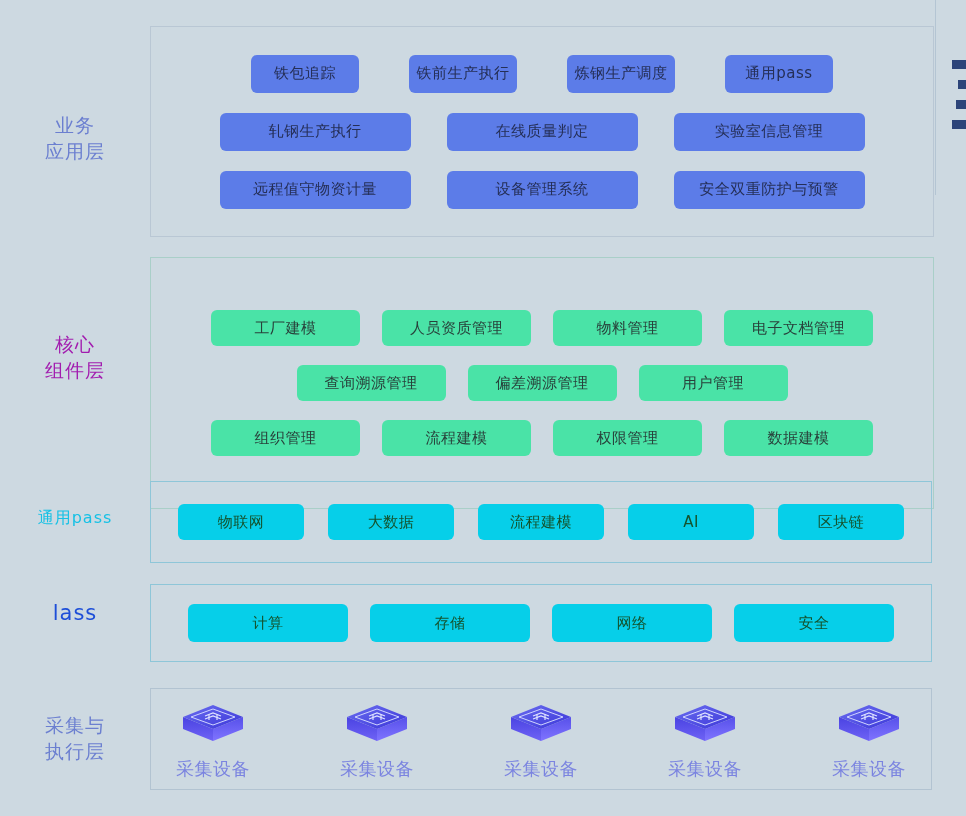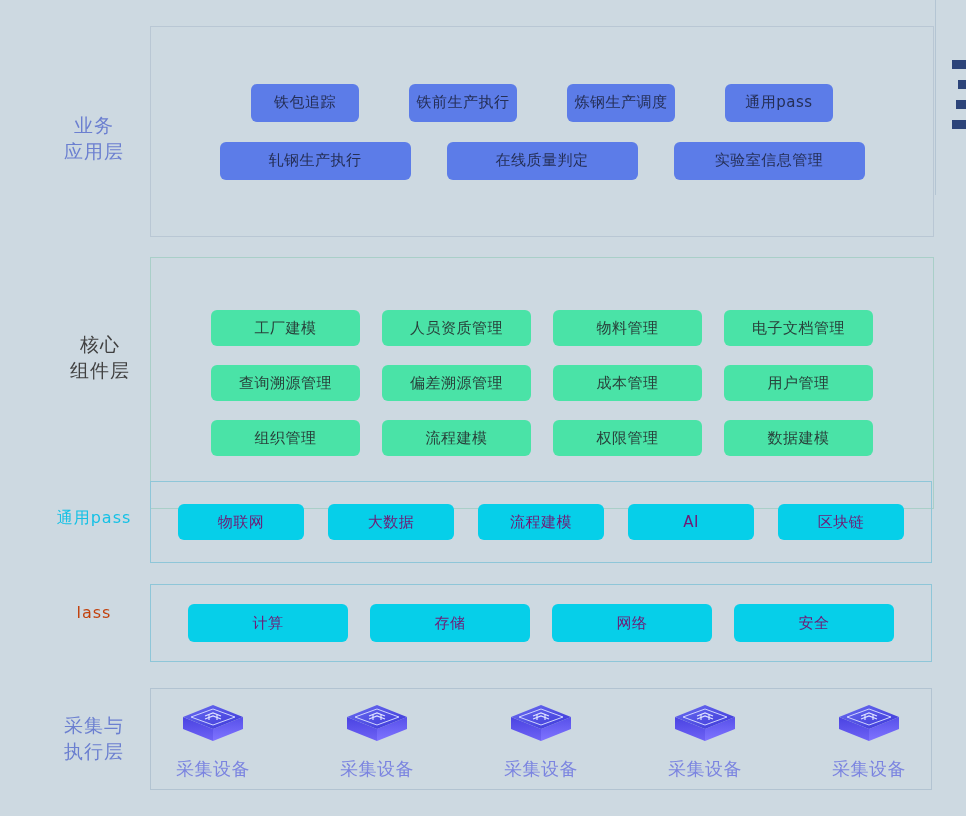--- a/index.html
+++ b/index.html
@@ -17,21 +17,20 @@
   .layer-label {
     position: absolute;
     left: 0;
     width: 150px;
     text-align: center;
     font-size: 19px;
     line-height: 26px;
     letter-spacing: 1px;
     white-space: pre-line;
     font-weight: 400;
-    padding-left: 19px;
   }
   .panel {
     position: absolute;
     box-sizing: border-box;
     background: transparent;
     border: 1px solid rgba(120,150,175,.45);
   }
   .panel-inner {
     position: absolute;
     left: 0; right: 0; top: 0; bottom: 0;
@@ -53,46 +52,46 @@
     justify-content: center;
     border-radius: 6px;
     font-size: 15px;
     letter-spacing: .5px;
     color: #2b3358;
     white-space: nowrap;
     user-select: none;
   }
   .chip.blue  { background: #5c7ce8; color:#252f57; }
   .chip.green { background: #4ae3a7; color:#28413b; }
-  .chip.cyan  { background: #06cfe9; color:#701a75; }
+  .chip.cyan  { background: #06cfe9; color:#14532d; }
 
   
   #panel-biz { left:150px; top:26px; width:784px; height:211px; border-color:#b9c7d4; }
   #label-biz { top:112px; color:#6b7fd0; }
   #panel-biz .row { margin-bottom: 20px; align-items: flex-end; }
   #panel-biz .row:last-child { margin-bottom: 0; }
   #panel-biz .row.r1 .chip { width:108px; height:38px; margin:0 25px; }
   #panel-biz .row.r2 .chip,
   #panel-biz .row.r3 .chip { width:191px; height:38px; margin:0 18px; }
 
   
   #panel-core { left:150px; top:257px; width:784px; height:252px; border-color:#a9cfc8; }
-  #label-core { top:331px; color:#404040;margin-left:6px; }
+  #label-core { top:331px; color:#a21caf; }
   #panel-core .row { margin-bottom: 19px; }
   #panel-core .row:last-child { margin-bottom: 0; }
   #panel-core .chip { width:149px; height:36px; margin:0 11px; }
 
   
   #panel-pass { left:150px; top:481px; width:782px; height:82px; border-color:#8ec6d8; }
   #label-pass { top:505px; color:#16c1e5; font-size:16px; }
   #panel-pass .chip { width:126px; height:36px; margin:0 12px; }
 
   
   #panel-iaas { left:150px; top:584px; width:782px; height:78px; border-color:#8ec6d8; }
-  #label-iaas { top:600px; color:#c2410c; font-size:16px; }
+  #label-iaas { top:600px; color:#1d4ed8; font-size:21px; }
   #panel-iaas .chip { width:160px; height:38px; margin:0 11px;text-align:center; }
 
   
   #panel-dev { left:150px; top:688px; width:782px; height:102px; border-color:#b2c3d1; }
   #label-dev { top:712px; color:#6b7fd0; }
   #panel-dev .row { gap: 48px; }
   .device {
     width: 116px;
     display: flex;
     flex-direction: column;
@@ -147,38 +146,42 @@
       <div class="chip blue">铁包追踪</div>
       <div class="chip blue">铁前生产执行</div>
       <div class="chip blue">炼钢生产调度</div>
       <div class="chip blue">通用pass</div>
     </div>
     <div class="row r2">
       <div class="chip blue">轧钢生产执行</div>
       <div class="chip blue">在线质量判定</div>
       <div class="chip blue">实验室信息管理</div>
     </div>
+    <div class="row r3">
+      <div class="chip blue">远程值守物资计量</div>
+      <div class="chip blue">设备管理系统</div>
+      <div class="chip blue">安全双重防护与预警</div>
+    </div>
   </div>
 </div>
 
 <div class="layer-label" id="label-core">核心
 组件层</div>
 
 <div class="panel" id="panel-core">
   <div class="panel-inner">
     <div class="row">
       <div class="chip green">工厂建模</div>
       <div class="chip green">人员资质管理</div>
       <div class="chip green">物料管理</div>
       <div class="chip green">电子文档管理</div>
     </div>
     <div class="row">
       <div class="chip green">查询溯源管理</div>
       <div class="chip green">偏差溯源管理</div>
-      <div class="chip green">成本管理</div>
       <div class="chip green">用户管理</div>
     </div>
     <div class="row">
       <div class="chip green">组织管理</div>
       <div class="chip green">流程建模</div>
       <div class="chip green">权限管理</div>
       <div class="chip green">数据建模</div>
     </div>
   </div>
 </div>

